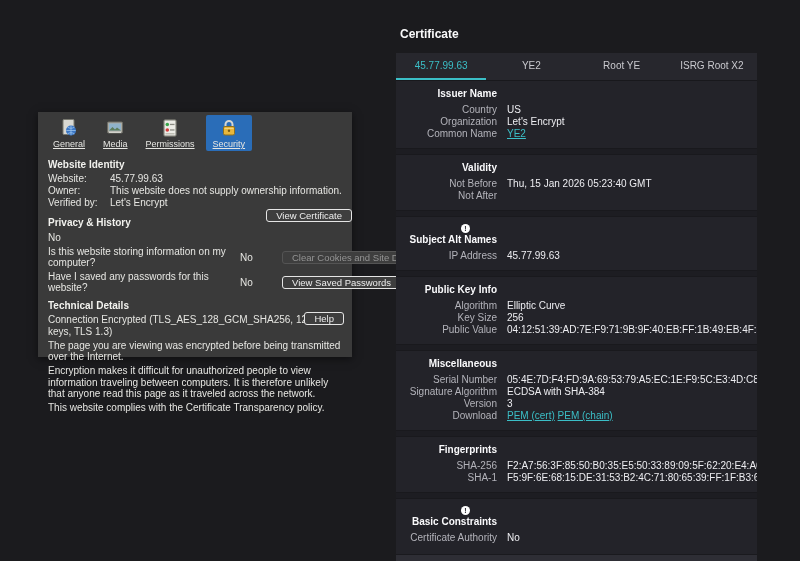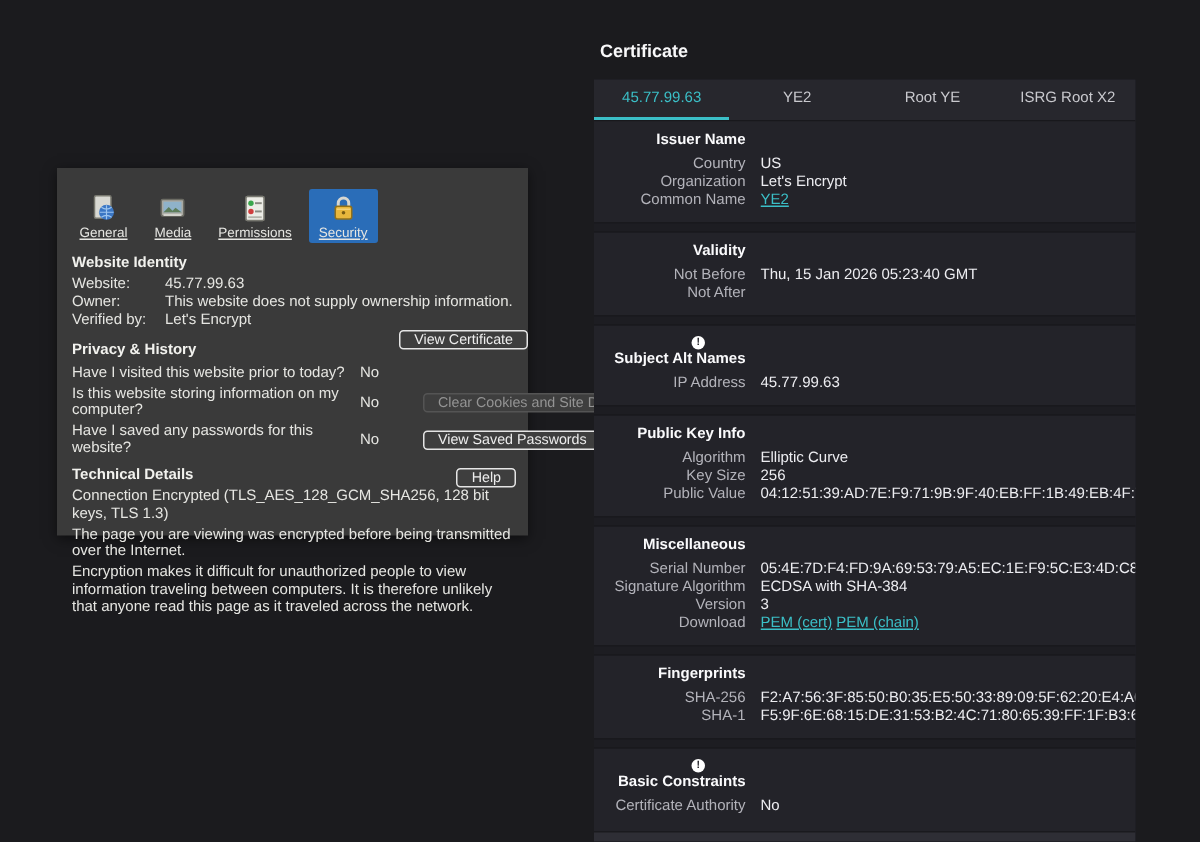--- a/index.html
+++ b/index.html
@@ -8,21 +8,21 @@
     background:#1b1b1e;
     font-family:"Liberation Sans","DejaVu Sans",sans-serif;
     -webkit-font-smoothing:antialiased;
   }
   
   .dialog{
     position:absolute;left:38px;top:112px;width:314px;height:245px;
     background:#3a3a3a;color:#e6e6e2;font-size:10px;
     box-shadow:0 2px 8px rgba(0,0,0,.5);
   }
-  .dlg-tabs{display:flex;align-items:flex-end;gap:4px;padding:14px 0 0 8px;}
+  .dlg-tabs{display:flex;align-items:flex-end;gap:4px;padding:3px 0 0 8px;}
   .dlg-tab{display:flex;flex-direction:column;align-items:center;
     padding:3px 7px 2px;border-radius:2px;cursor:default;}
   .dlg-tab.active{background:#2a6db8;}
   .dlg-tab svg{width:20px;height:20px;display:block;}
   .dlg-tab .tlabel{font-size:9px;margin-top:1px;text-decoration:underline;color:#e6e6e2;}
   .dlg-body{padding:4px 8px 0 10px;position:relative;}
   .dheading{font-weight:bold;color:#f2f2ee;margin:4px 0 3px;}
   .idrow{display:flex;line-height:12px;}
   .idlbl{width:62px;flex-shrink:0;}
   .idval{flex:1;}
@@ -122,38 +122,38 @@
       <span class="idval">This website does not supply ownership information.</span>
     </div>
     <div class="idrow" style="margin-top:0;">
       <span class="idlbl">Verified by:</span>
       <span class="idval">Let's Encrypt</span>
     </div>
     <button class="gbtn btn-viewcert">View Certificate</button>
 
     <div class="dheading" style="margin-top:8px;">Privacy &amp; History</div>
     <div class="qrow">
-      <span class="q">Have I visited this website prior to today?</span>
       <span class="a">No</span>
     </div>
     <div class="qrow withbtn">
       <span class="q">Is this website storing information on my computer?</span>
       <span class="a">No</span>
       <button class="gbtn qbtn disabled">Clear Cookies and Site Data</button>
     </div>
     <div class="qrow withbtn">
       <span class="q">Have I saved any passwords for this website?</span>
       <span class="a">No</span>
       <button class="gbtn qbtn">View Saved Passwords</button>
     </div>
 
     <div class="dheading" style="margin-top:7px;">Technical Details</div>
     <div class="tline">Connection Encrypted (TLS_AES_128_GCM_SHA256, 128 bit keys, TLS 1.3)</div>
     <div class="tline">The page you are viewing was encrypted before being transmitted over the Internet.</div>
     <div class="tline">Encryption makes it difficult for unauthorized people to view information traveling between computers. It is therefore unlikely that anyone read this page as it traveled across the network.</div>
+    <div class="tline">This website complies with the Certificate Transparency policy.</div>
   </div>
   <button class="gbtn btn-help">Help</button>
 </div>
 
 <div class="certtitle">Certificate</div>
 
 <div class="panel">
   <div class="ctabs">
     <div class="ctab active">45.77.99.63</div>
     <div class="ctab">YE2</div>

